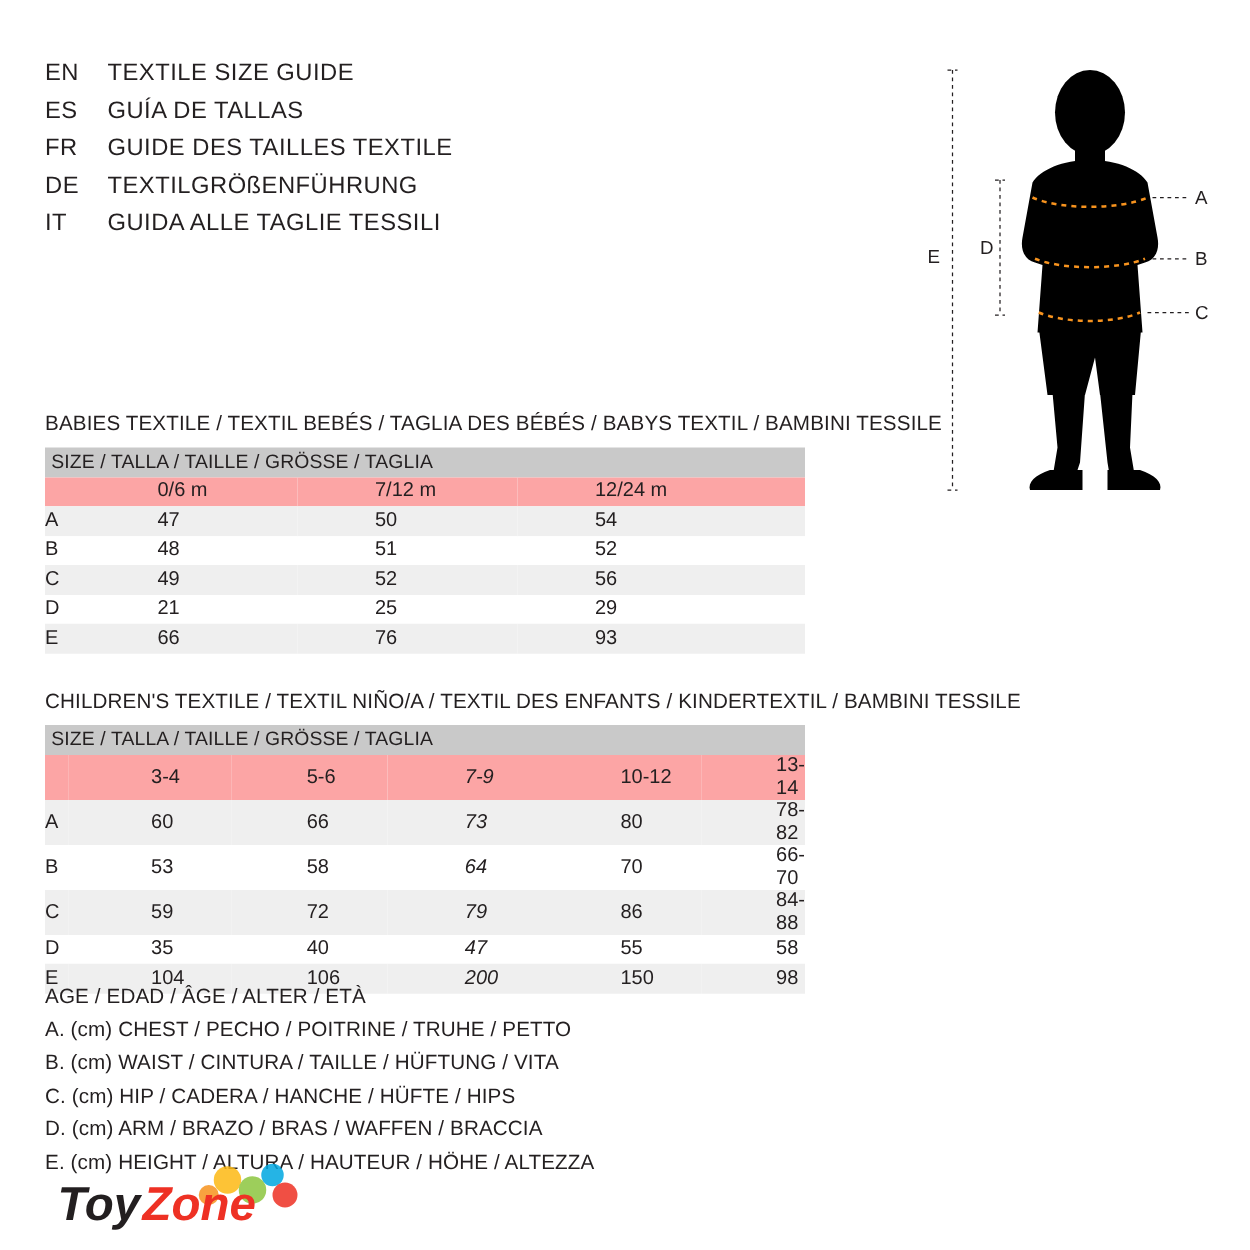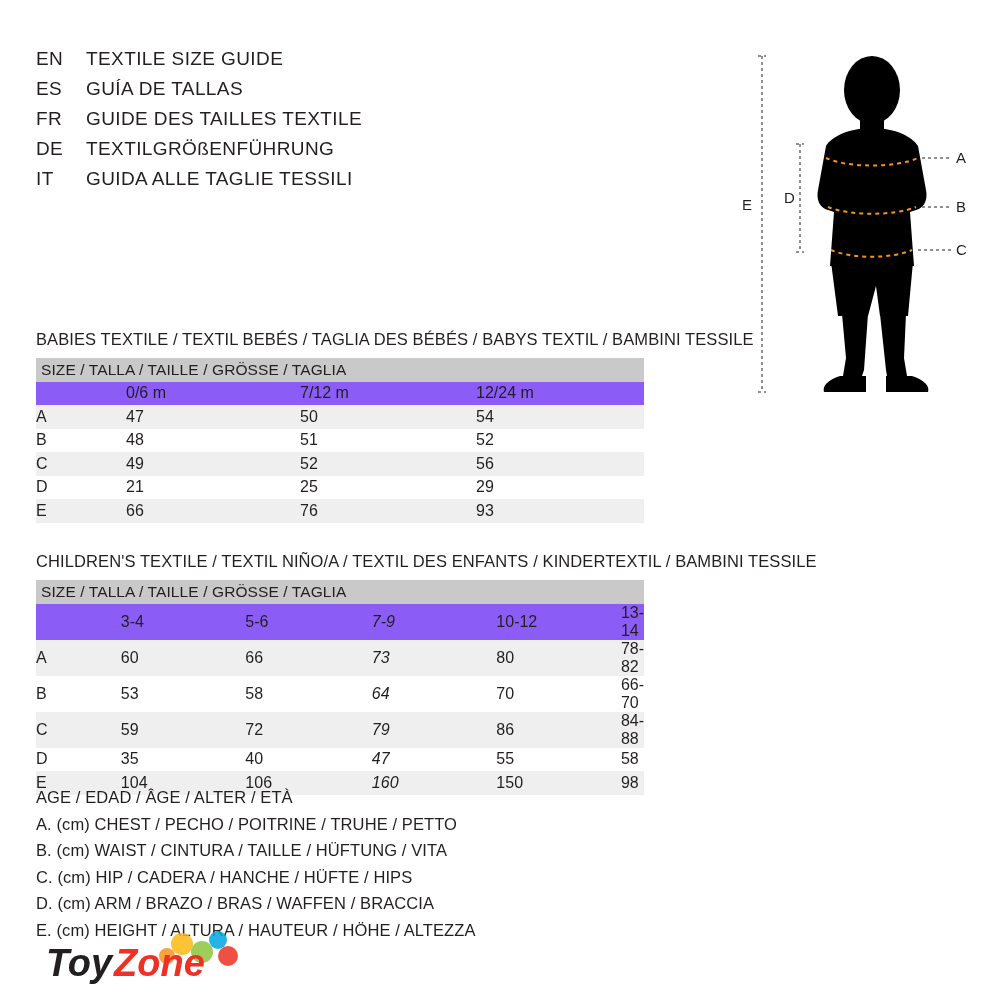--- a/index.html
+++ b/index.html
@@ -83,21 +83,21 @@
     text-align: left;
     vertical-align: middle;
   }
   tr.subhead td {
     background: #c9c9c9;
     font-size: 15.5px;
     padding-left: 5px;
     letter-spacing: 0.1px;
   }
   tr.colhead td {
-    background: #8b5cf6;
+    background: #fca5a5;
     font-size: 16px;
   }
   tr.zebra-a td { background: #efefef; }
   tr.zebra-b td { background: #ffffff; }
   td.rowlabel {
     width: 28px;
     padding-left: 5px;
     font-size: 16px;
   }
   td.val {
@@ -318,21 +318,21 @@
           <td class="c1 val">35</td>
           <td class="c2 val">40</td>
           <td class="c3 val">47</td>
           <td class="c4 val">55</td>
           <td class="c5 val">58</td>
         </tr>
         <tr class="zebra-a">
           <td class="c0 rowlabel">E</td>
           <td class="c1 val">104</td>
           <td class="c2 val">106</td>
-          <td class="c3 val">160</td>
+          <td class="c3 val">200</td>
           <td class="c4 val">150</td>
           <td class="c5 val">98</td>
         </tr>
       </tbody>
     </table>
   </div>
 
   <div class="legend">
     <div>AGE / EDAD / ÂGE / ALTER / ETÀ</div>
     <div>A. (cm) CHEST / PECHO / POITRINE / TRUHE / PETTO</div>

